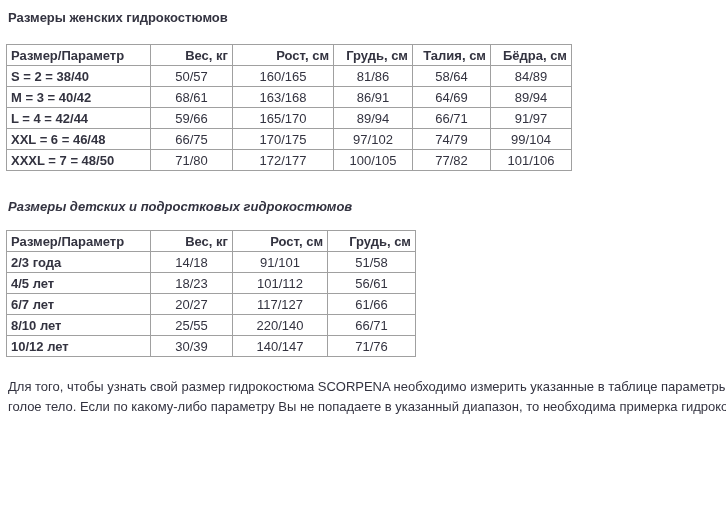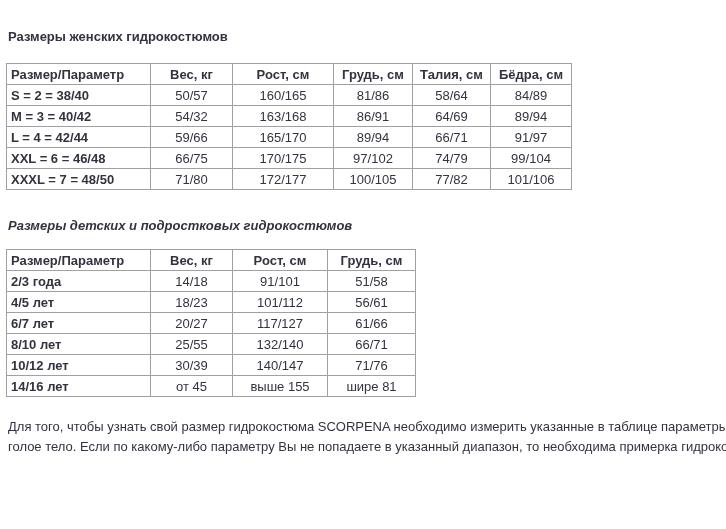--- a/index.html
+++ b/index.html
@@ -9,21 +9,21 @@
     background: #ffffff;
   }
   body {
     width: 726px;
     height: 529px;
     font-family: "Liberation Sans", sans-serif;
     color: #333340;
     overflow: hidden;
   }
   .page {
-    padding: 29px 0 0 6px;
+    padding: 10px 0 0 6px;
   }
   .section-title {
     font-size: 13px;
     font-weight: bold;
     margin: 0 0 19px 2px;
     line-height: 15px;
   }
   .section-title.second {
     margin: 28px 0 16px 2px;
     font-style: italic;
@@ -35,21 +35,21 @@
   }
   th, td {
     border: 1px solid #a0a0a0;
     height: 21px;
     padding: 0 4px;
     text-align: center;
     font-weight: normal;
     white-space: nowrap;
     overflow: hidden;
   }
-  th { font-weight: bold; }
+  th { font-weight: bold; text-align: right; }
   th.first, td.first {
     text-align: left;
     font-weight: bold;
     margin-top: 21px;
   }
   .note {
     font-size: 13px;
     line-height: 20px;
     margin: 20px 0 0 0;
     padding-left: 2px;
@@ -89,21 +89,21 @@
         <tr>
           <td class="first">S = 2 = 38/40</td>
           <td>50/57</td>
           <td>160/165</td>
           <td>81/86</td>
           <td>58/64</td>
           <td>84/89</td>
         </tr>
         <tr>
           <td class="first">M = 3 = 40/42</td>
-          <td>54/32</td>
+          <td>68/61</td>
           <td>163/168</td>
           <td>86/91</td>
           <td>64/69</td>
           <td>89/94</td>
         </tr>
         <tr>
           <td class="first">L = 4 = 42/44</td>
           <td>59/66</td>
           <td>165/170</td>
           <td>89/94</td>
@@ -161,34 +161,28 @@
         </tr>
         <tr>
           <td class="first">6/7 лет</td>
           <td>20/27</td>
           <td>117/127</td>
           <td>61/66</td>
         </tr>
         <tr>
           <td class="first">8/10 лет</td>
           <td>25/55</td>
-          <td>132/140</td>
+          <td>220/140</td>
           <td>66/71</td>
         </tr>
         <tr>
           <td class="first">10/12 лет</td>
           <td>30/39</td>
           <td>140/147</td>
           <td>71/76</td>
-        </tr>
-        <tr>
-          <td class="first">14/16 лет</td>
-          <td>от 45</td>
-          <td>выше 155</td>
-          <td>шире 81</td>
         </tr>
       </tbody>
   </table>
 
   <p class="note">
     <span>Для того, чтобы узнать свой размер гидрокостюма SCORPENA необходимо измерить указанные в таблице параметры на</span>
     <span>голое тело. Если по какому-либо параметру Вы не попадаете в указанный диапазон, то необходима примерка гидрокостюма</span>
   </p>
 
 </div>

